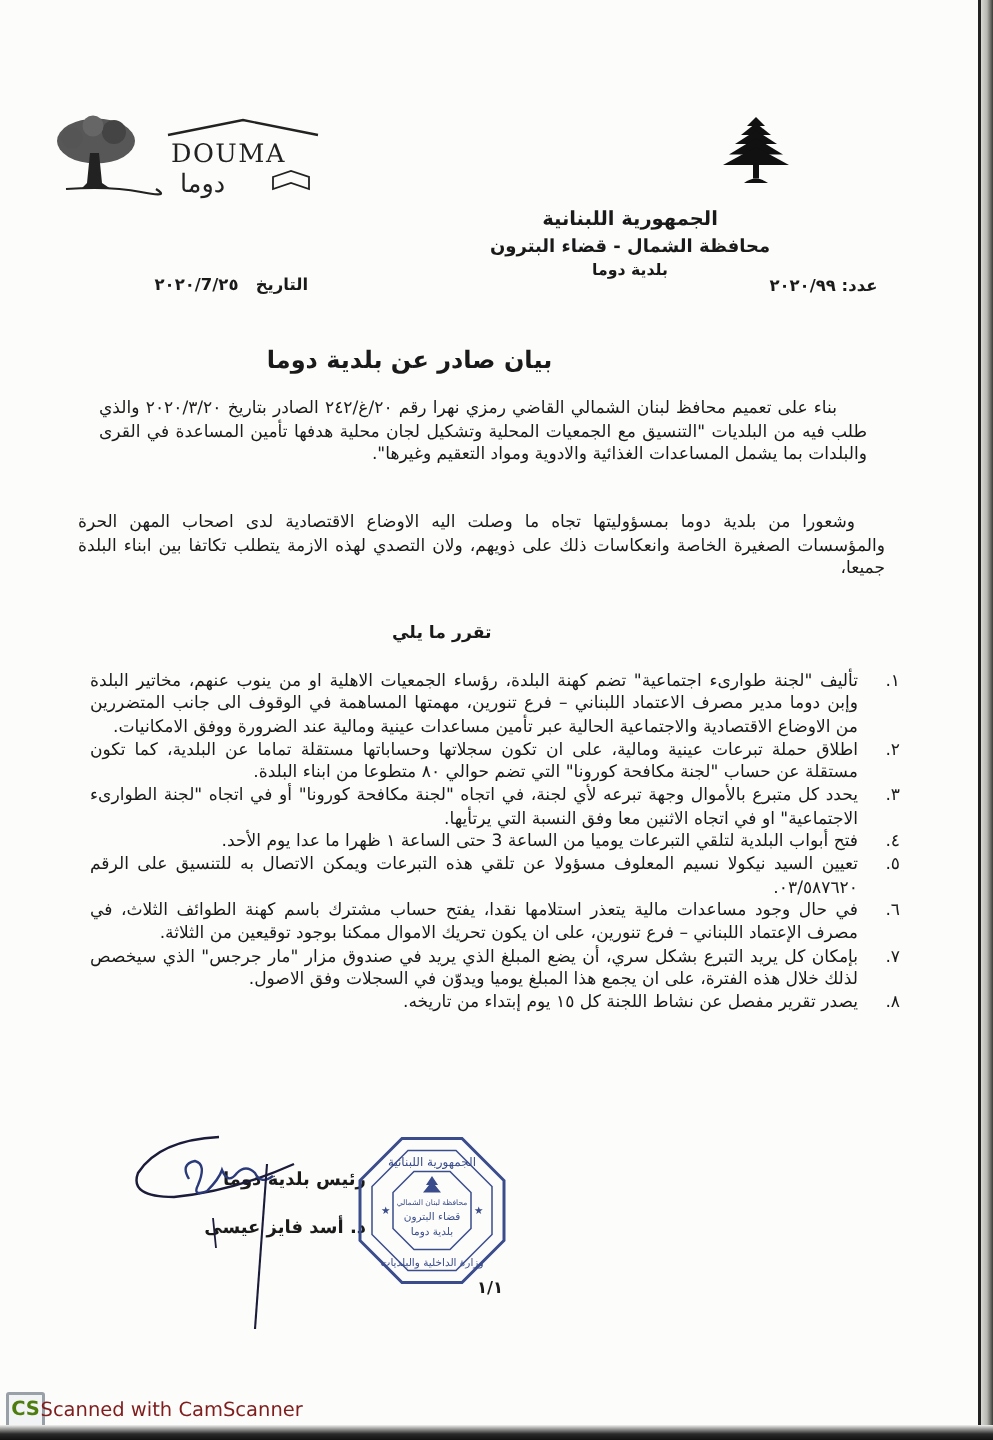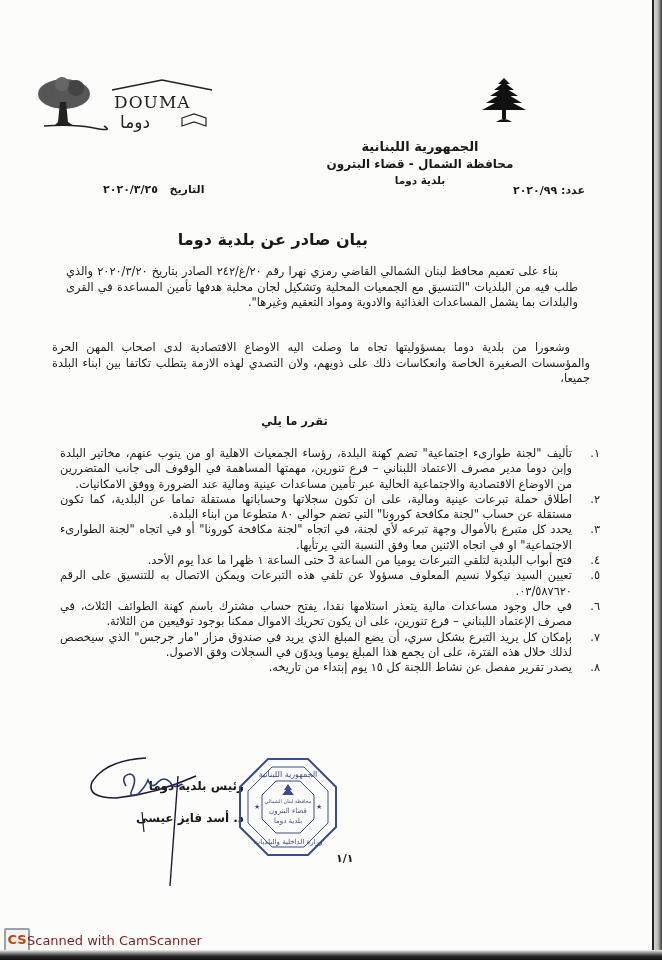--- a/index.html
+++ b/index.html
@@ -34,24 +34,24 @@
   .items { position: absolute; right: 62px; left: 60px; top: 446px; direction: rtl; list-style: none; }
   .items li { position: relative; padding-right: 28px; font-size: 11.4px; line-height: 15.3px; text-align: justify; text-align-last: right; margin-bottom: 0; }
   .items li .num { position: absolute; right: 0; top: 0; width: 24px; text-align: right; }
 
   
   .sig-block { position: absolute; left: 114px; top: 761px; width: 130px; direction: rtl; text-align: right; }
   .sig-title { font-size: 12px; font-weight: bold; line-height: 18px; margin-top: 16px; }
   .sig-name { font-size: 12px; font-weight: bold; line-height: 18px; margin-top: 14px; }
   .signature { position: absolute; left: 86px; top: 746px; width: 120px; height: 150px; }
   .stamp { position: absolute; left: 238px; top: 757px; width: 100px; height: 100px; }
-  .page-num { position: absolute; left: 336px; top: 852px; font-size: 11px; font-weight: bold; }
+  .page-num { position: absolute; left: 318px; top: 852px; font-size: 11px; font-weight: bold; }
 
   .footer { position: absolute; left: 4px; top: 928px; display: flex; align-items: center; }
-  .cs-badge { width: 26px; height: 24px; border: 2px solid #9aa0a8; border-radius: 2px; color: #c2410c;
+  .cs-badge { width: 26px; height: 24px; border: 2px solid #9aa0a8; border-radius: 2px; color: #4d7c0f;
     font-family: "DejaVu Sans", sans-serif; font-weight: bold; font-size: 13px; line-height: 20px; text-align: center; background: #f2f3f4; }
   .footer-text { font-family: "DejaVu Sans", sans-serif; font-size: 13px; color: #7f1d1d; margin-left: -3px; }
   .bottom-bar { position: absolute; left: 0; top: 950px; width: 662px; height: 10px;
     background: linear-gradient(to bottom, #f0f0ee, #2a2a2a 60%, #111); }
 </style>
 </head>
 <body>
 
 <div class="page">
 
@@ -95,21 +95,21 @@
   </div>
 
   <div class="ref-num">
     <span>عدد:</span>
     <span>٢٠٢٠/٩٩</span>
   </div>
 
   <div class="date-line">
     <span>التاريخ</span>
     &nbsp;
-    <span>٢٠٢٠/٣/٢٥</span>
+    <span>٢٠٢٠/7/٢٥</span>
   </div>
 
   <div class="title">بيان صادر عن بلدية دوما</div>
 
   <p class="para p1">بناء على تعميم محافظ لبنان الشمالي القاضي رمزي نهرا رقم ٢٠/غ/٢٤٢ الصادر بتاريخ ٢٠٢٠/٣/٢٠ والذي طلب فيه من البلديات "التنسيق مع الجمعيات المحلية وتشكيل لجان محلية هدفها تأمين المساعدة في القرى والبلدات بما يشمل المساعدات الغذائية والادوية ومواد التعقيم وغيرها".</p>
   <p class="para p2">وشعورا من بلدية دوما بمسؤوليتها تجاه ما وصلت اليه الاوضاع الاقتصادية لدى اصحاب المهن الحرة والمؤسسات الصغيرة الخاصة وانعكاسات ذلك على ذويهم، ولان التصدي لهذه الازمة يتطلب تكاتفا بين ابناء البلدة جميعا،</p>
 
   <div class="decide">تقرر ما يلي</div>
 
   <ol class="items">

